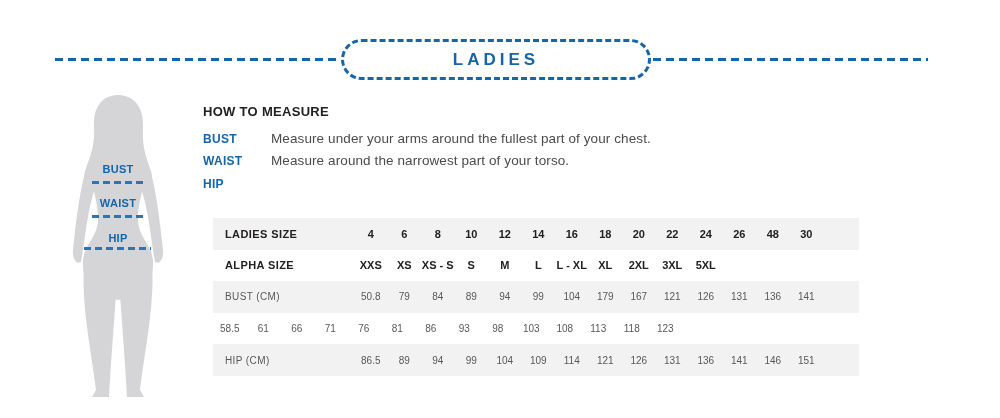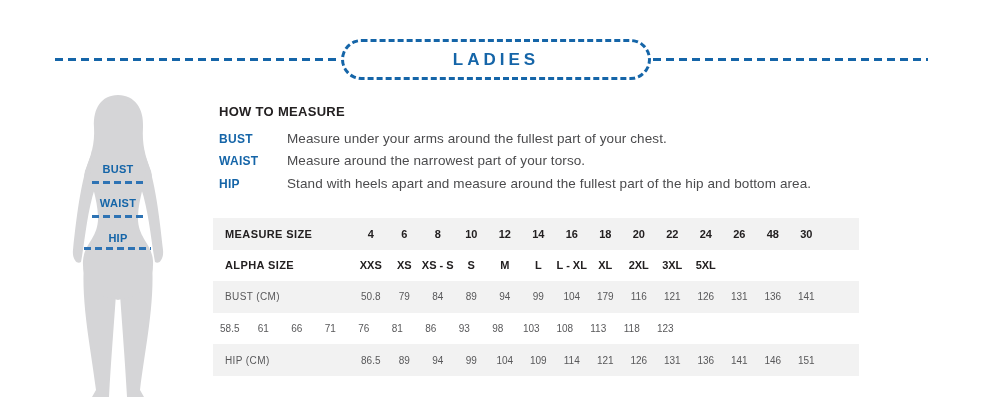--- a/index.html
+++ b/index.html
@@ -35,21 +35,21 @@
   .fig-label.bust{top:163px;}
   .fig-label.waist{top:197px;}
   .fig-label.hip{top:232px;}
   .fig-dash{position:absolute;height:3px;
     background:repeating-linear-gradient(90deg,var(--dash-blue) 0 7px,transparent 7px 11px);}
   .fig-dash.bust{left:69px;top:181px;width:54px;}
   .fig-dash.waist{left:69px;top:215px;width:54px;}
   .fig-dash.hip{left:61px;top:247px;width:67px;}
 
   
-  .guide{position:absolute;left:196px;top:104px;width:690px;}
+  .guide{position:absolute;left:180px;top:104px;width:690px;}
   .guide-title{font-size:13px;font-weight:bold;color:var(--head-text);
     letter-spacing:0.3px;margin:0 0 9px 0;}
   .guide-row{display:flex;align-items:baseline;line-height:22.4px;}
   .guide-row .term{width:68px;flex:0 0 68px;color:var(--blue);font-weight:bold;font-size:12px;
     letter-spacing:0.3px;}
   .guide-row .desc{color:var(--body-text);font-size:13.5px;letter-spacing:0.1px;white-space:nowrap;}
 
   
   .size-table{position:absolute;left:190px;top:218px;width:646px;}
   .trow{display:flex;align-items:center;height:31.6px;box-sizing:border-box;}
@@ -100,27 +100,26 @@
     <div class="guide-row">
       <span class="term">BUST</span>
       <span class="desc">Measure under your arms around the fullest part of your chest.</span>
     </div>
     <div class="guide-row">
       <span class="term">WAIST</span>
       <span class="desc">Measure around the narrowest part of your torso.</span>
     </div>
     <div class="guide-row">
       <span class="term">HIP</span>
-      <span class="desc">Stand with heels apart and measure around the fullest part of the hip and bottom area.</span>
     </div>
   </div>
 
   <div class="size-table">
       <div class="trow stripe thead">
-        <div class="tlabel">MEASURE SIZE</div>
+        <div class="tlabel">LADIES SIZE</div>
         <div class="tcell">4</div>
         <div class="tcell">6</div>
         <div class="tcell">8</div>
         <div class="tcell">10</div>
         <div class="tcell">12</div>
         <div class="tcell">14</div>
         <div class="tcell">16</div>
         <div class="tcell">18</div>
         <div class="tcell">20</div>
         <div class="tcell">22</div>
@@ -151,21 +150,21 @@
       <div class="trow stripe tdata">
         <div class="tlabel">BUST (CM)</div>
         <div class="tcell">50.8</div>
         <div class="tcell">79</div>
         <div class="tcell">84</div>
         <div class="tcell">89</div>
         <div class="tcell">94</div>
         <div class="tcell">99</div>
         <div class="tcell">104</div>
         <div class="tcell">179</div>
-        <div class="tcell">116</div>
+        <div class="tcell">167</div>
         <div class="tcell">121</div>
         <div class="tcell">126</div>
         <div class="tcell">131</div>
         <div class="tcell">136</div>
         <div class="tcell">141</div>
         <div class="tspacer"></div>
       </div>
       <div class="trow tdata">
         <div class="tcell">58.5</div>
         <div class="tcell">61</div>

